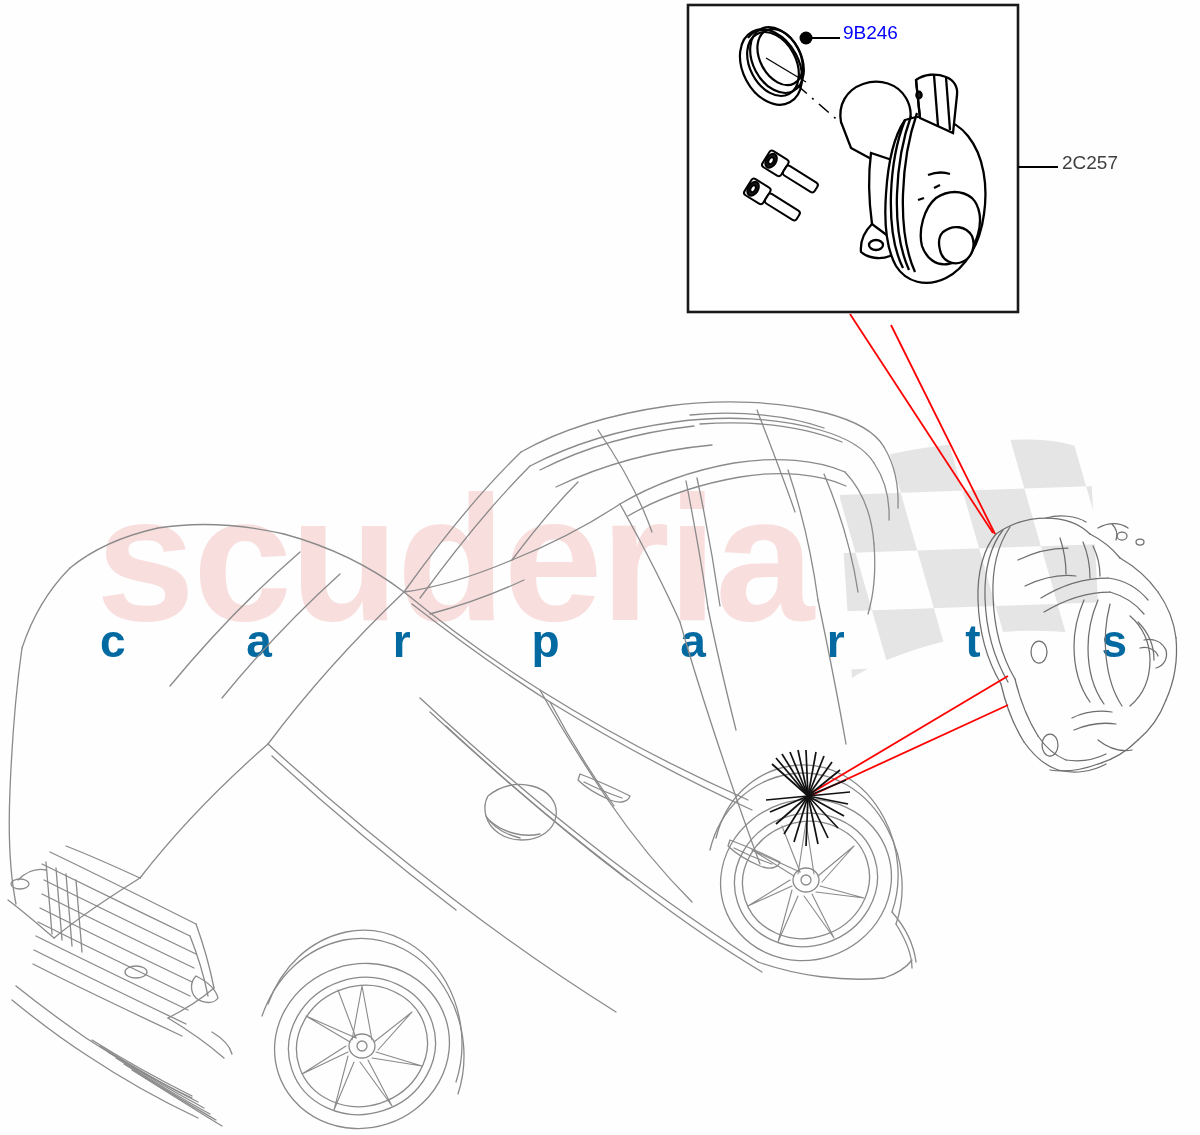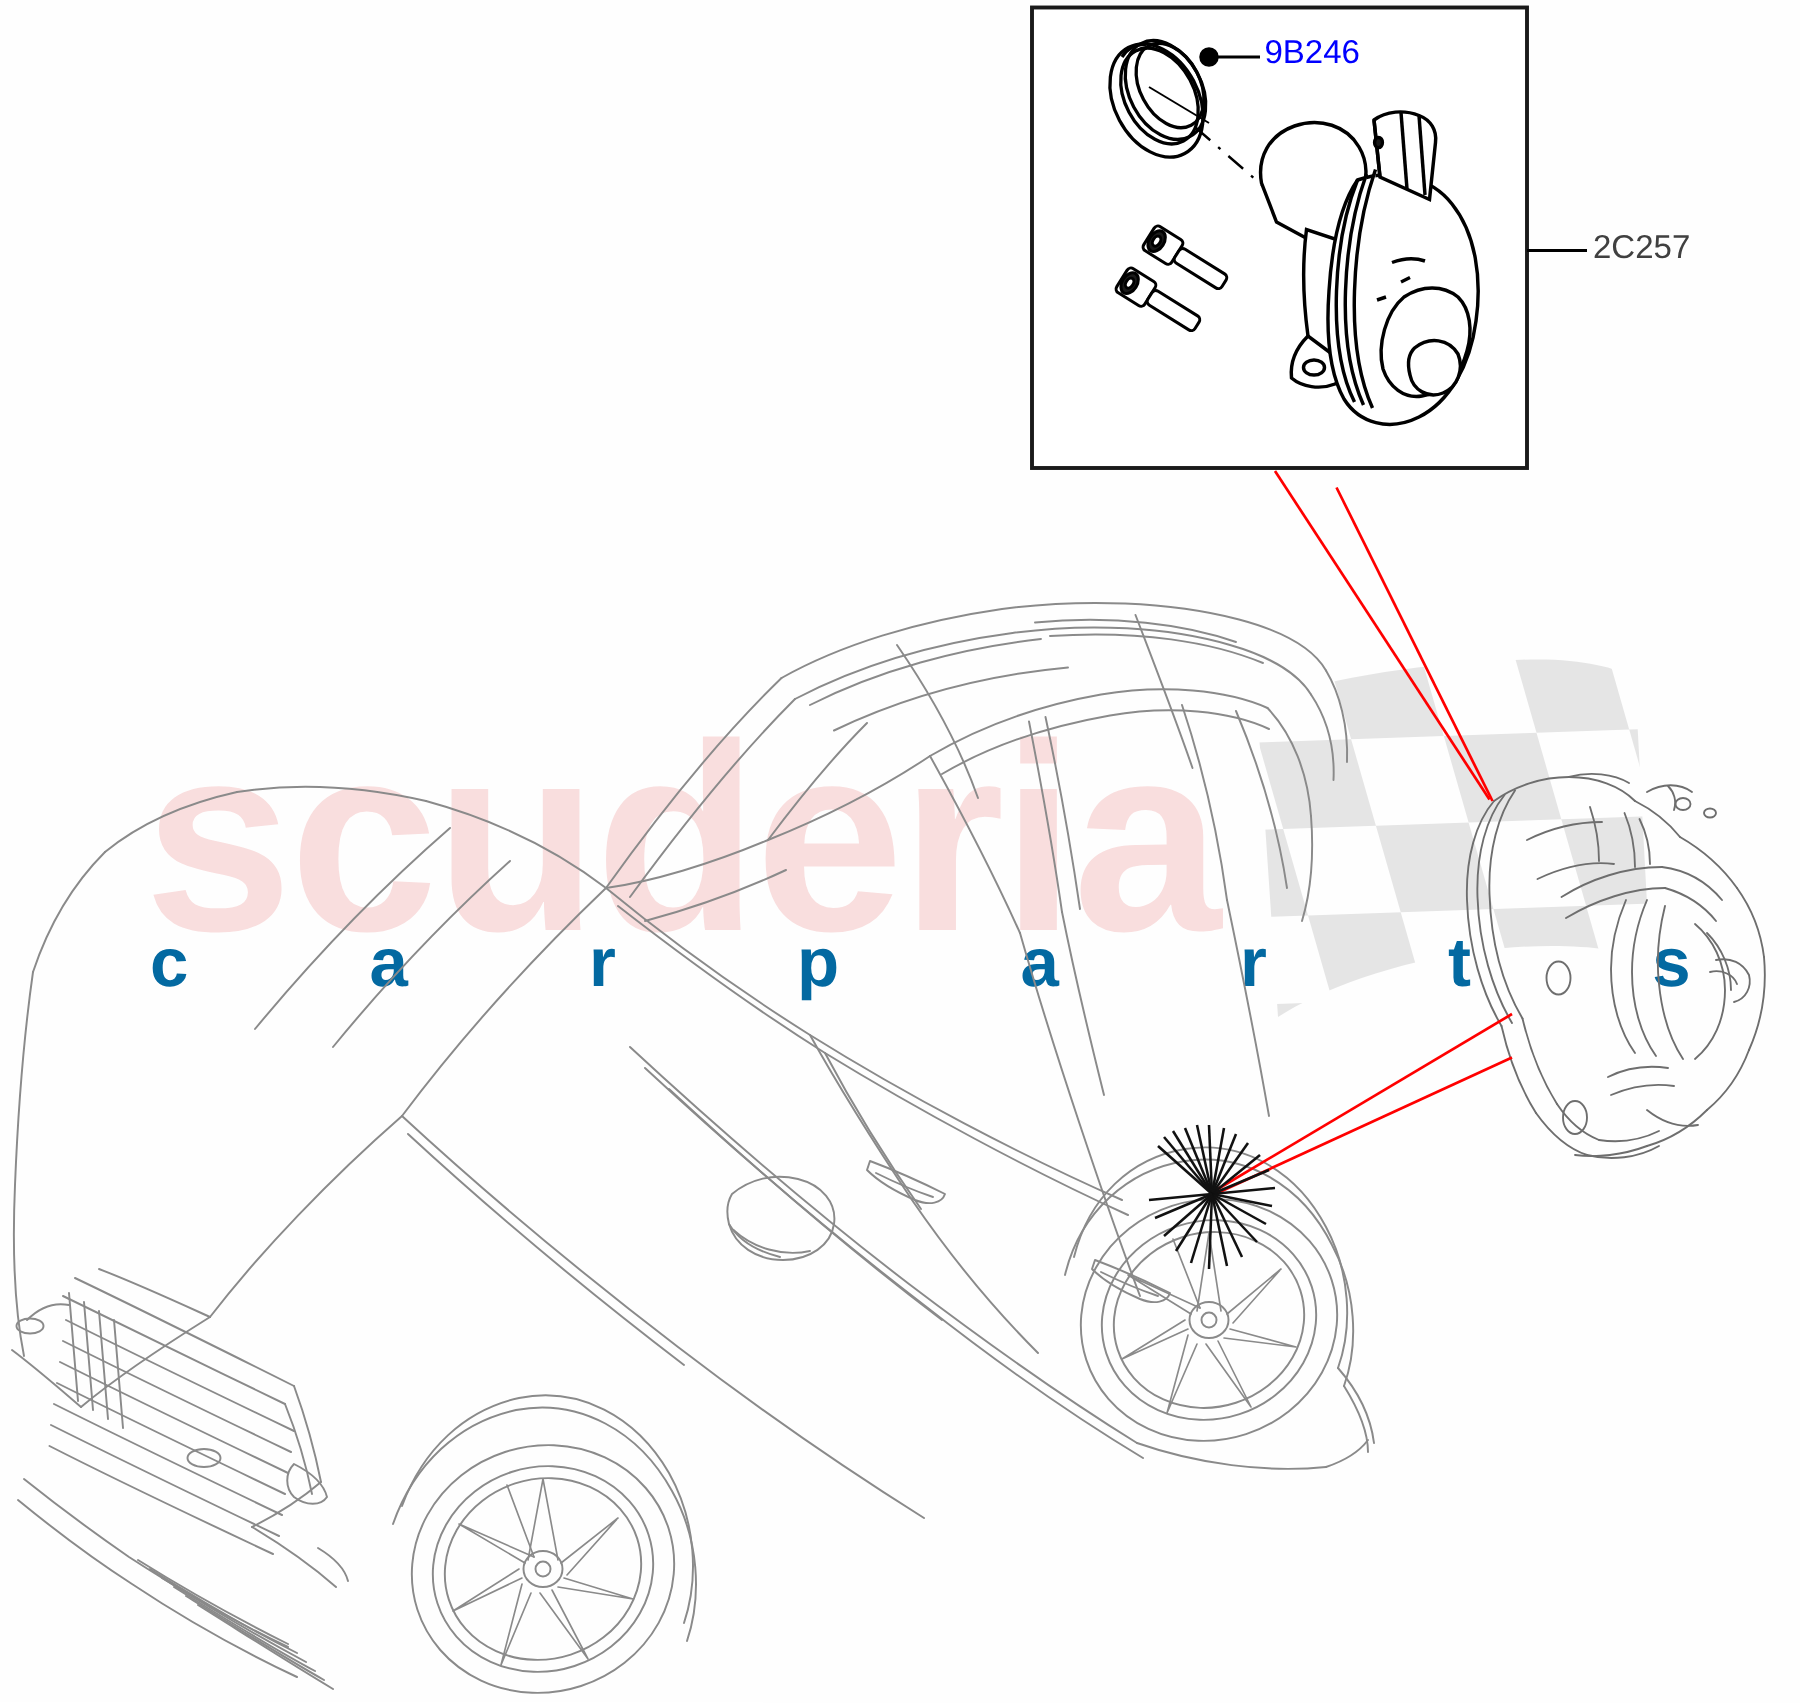--- a/index.html
+++ b/index.html
@@ -47,21 +47,21 @@
     font-weight: bold;
     letter-spacing: 54px;
     color: #efefef;
     line-height: 1;
     white-space: nowrap;
     font-family: "Liberation Sans", sans-serif;
   }
   
   .pn-label {
     position: absolute;
-    font-size: 22px;
+    font-size: 19px;
     font-weight: normal;
     letter-spacing: 0px;
     white-space: nowrap;
     font-family: "Liberation Sans", sans-serif;
   }
   #label-9b246 { left: 843px; top: 22px; }
   #label-2c257 { left: 1062px; top: 152px; }
 </style>
 </head>
 <body>

